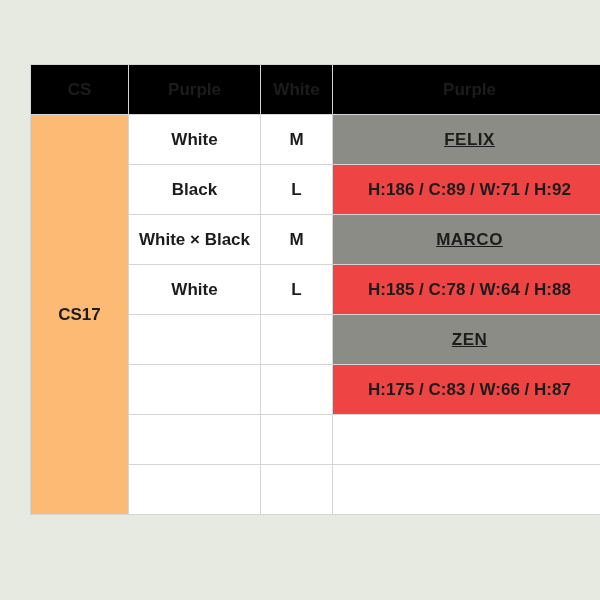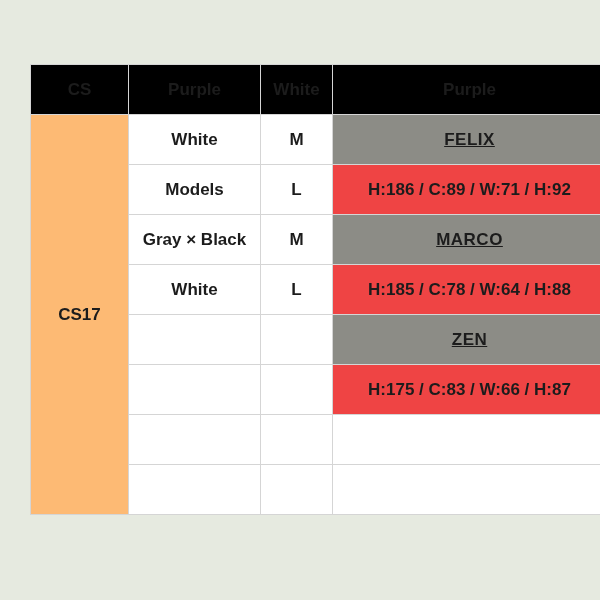--- a/index.html
+++ b/index.html
@@ -98,26 +98,26 @@
         </tr>
       </thead>
       <tbody>
         <tr>
           <td class="cs-cell" rowspan="8">CS17</td>
           <td>White</td>
           <td>M</td>
           <td class="models-title">FELIX</td>
         </tr>
         <tr>
-          <td>Models</td>
+          <td>Black</td>
           <td>L</td>
           <td class="models-meas">H:186 / C:89 / W:71 / H:92</td>
         </tr>
         <tr>
-          <td>Gray × Black</td>
+          <td>White × Black</td>
           <td>M</td>
           <td class="models-title">MARCO</td>
         </tr>
         <tr>
           <td>White</td>
           <td>L</td>
           <td class="models-meas">H:185 / C:78 / W:64 / H:88</td>
         </tr>
         <tr>
           <td class="empty"></td>

